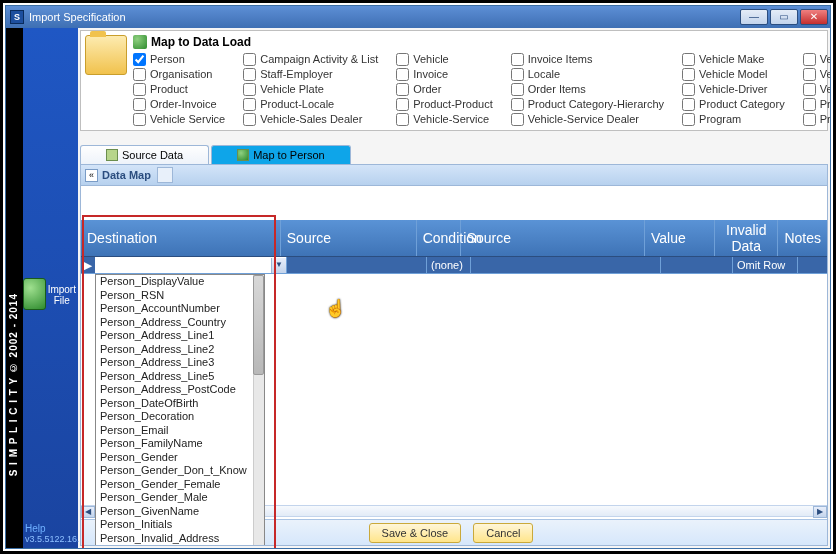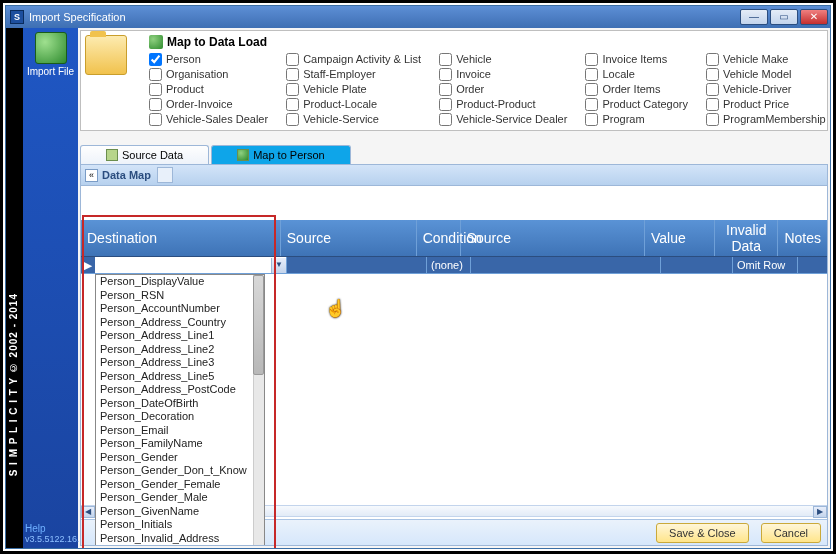--- a/index.html
+++ b/index.html
@@ -80,23 +80,23 @@
     writing-mode: vertical-rl;
     transform: rotate(180deg);
     font-size: 10px;
     letter-spacing: 1px;
     font-weight: bold;
   }
   .sidebar {
     width: 55px;
     background: linear-gradient(#1f57c4, #1a44a0);
     display: flex;
-    flex-direction: column;
-    align-items: center;
-    padding-top: 4px;
+    flex-direction: row;
+    align-items: center;
+    padding-top: 12px;
     position: relative;
   }
   .sidebar .sb-icon {
     width: 32px; height: 32px;
     background: radial-gradient(circle at 30% 30%, #9fe08f, #2e8b2e);
     border: 1px solid #1a5c1a;
     border-radius: 3px;
   }
   .sidebar .sb-label {
     color: #fff;
@@ -122,21 +122,20 @@
     flex-direction: column;
     background: #f5f5f5;
     overflow: hidden;
   }
   .top-panel {
     border: 1px solid #bfbfbf;
     background: #fff;
     margin: 2px;
     padding: 4px;
     display: flex;
-    gap: 16px;
   }
   .folder-icon {
     width: 42px; height: 40px;
     background: linear-gradient(#fdebb0, #f1c24d);
     border: 1px solid #c99e2c;
     border-radius: 3px;
     margin-right: 6px;
     flex-shrink: 0;
     position: relative;
   }
@@ -395,21 +394,21 @@
   .h-scrollbar .arrow.right { right: 0; }
   .footer {
     position: absolute;
     bottom: 0;
     right: 0;
     left: 0;
     height: 26px;
     background: linear-gradient(#eaf2fb, #d6e7fb);
     border-top: 1px solid #a8c3e4;
     display: flex;
-    justify-content: flex-end;
+    justify-content: center;
     align-items: center;
     padding-right: 6px;
     gap: 12px;
   }
   .btn {
     border: 1px solid #caa93a;
     background: linear-gradient(#fff6d8, #ffe58a);
     color: #333;
     padding: 3px 12px;
     border-radius: 3px;
@@ -529,20 +528,24 @@
                   <input type="checkbox" style="">
                   <span>Order-Invoice</span>
                 </label>
                 <label class="cb">
                   <input type="checkbox" style="">
                   <span>Product-Locale</span>
                 </label>
                 <label class="cb">
                   <input type="checkbox" style="">
                   <span>Product-Product</span>
+                </label>
+                <label class="cb">
+                  <input type="checkbox" style="">
+                  <span>Product Category-Hierarchy</span>
                 </label>
                 <label class="cb">
                   <input type="checkbox" style="">
                   <span>Product Category</span>
                 </label>
                 <label class="cb">
                   <input type="checkbox" style="">
                   <span>Product Price</span>
                 </label>
                 <label class="cb">

